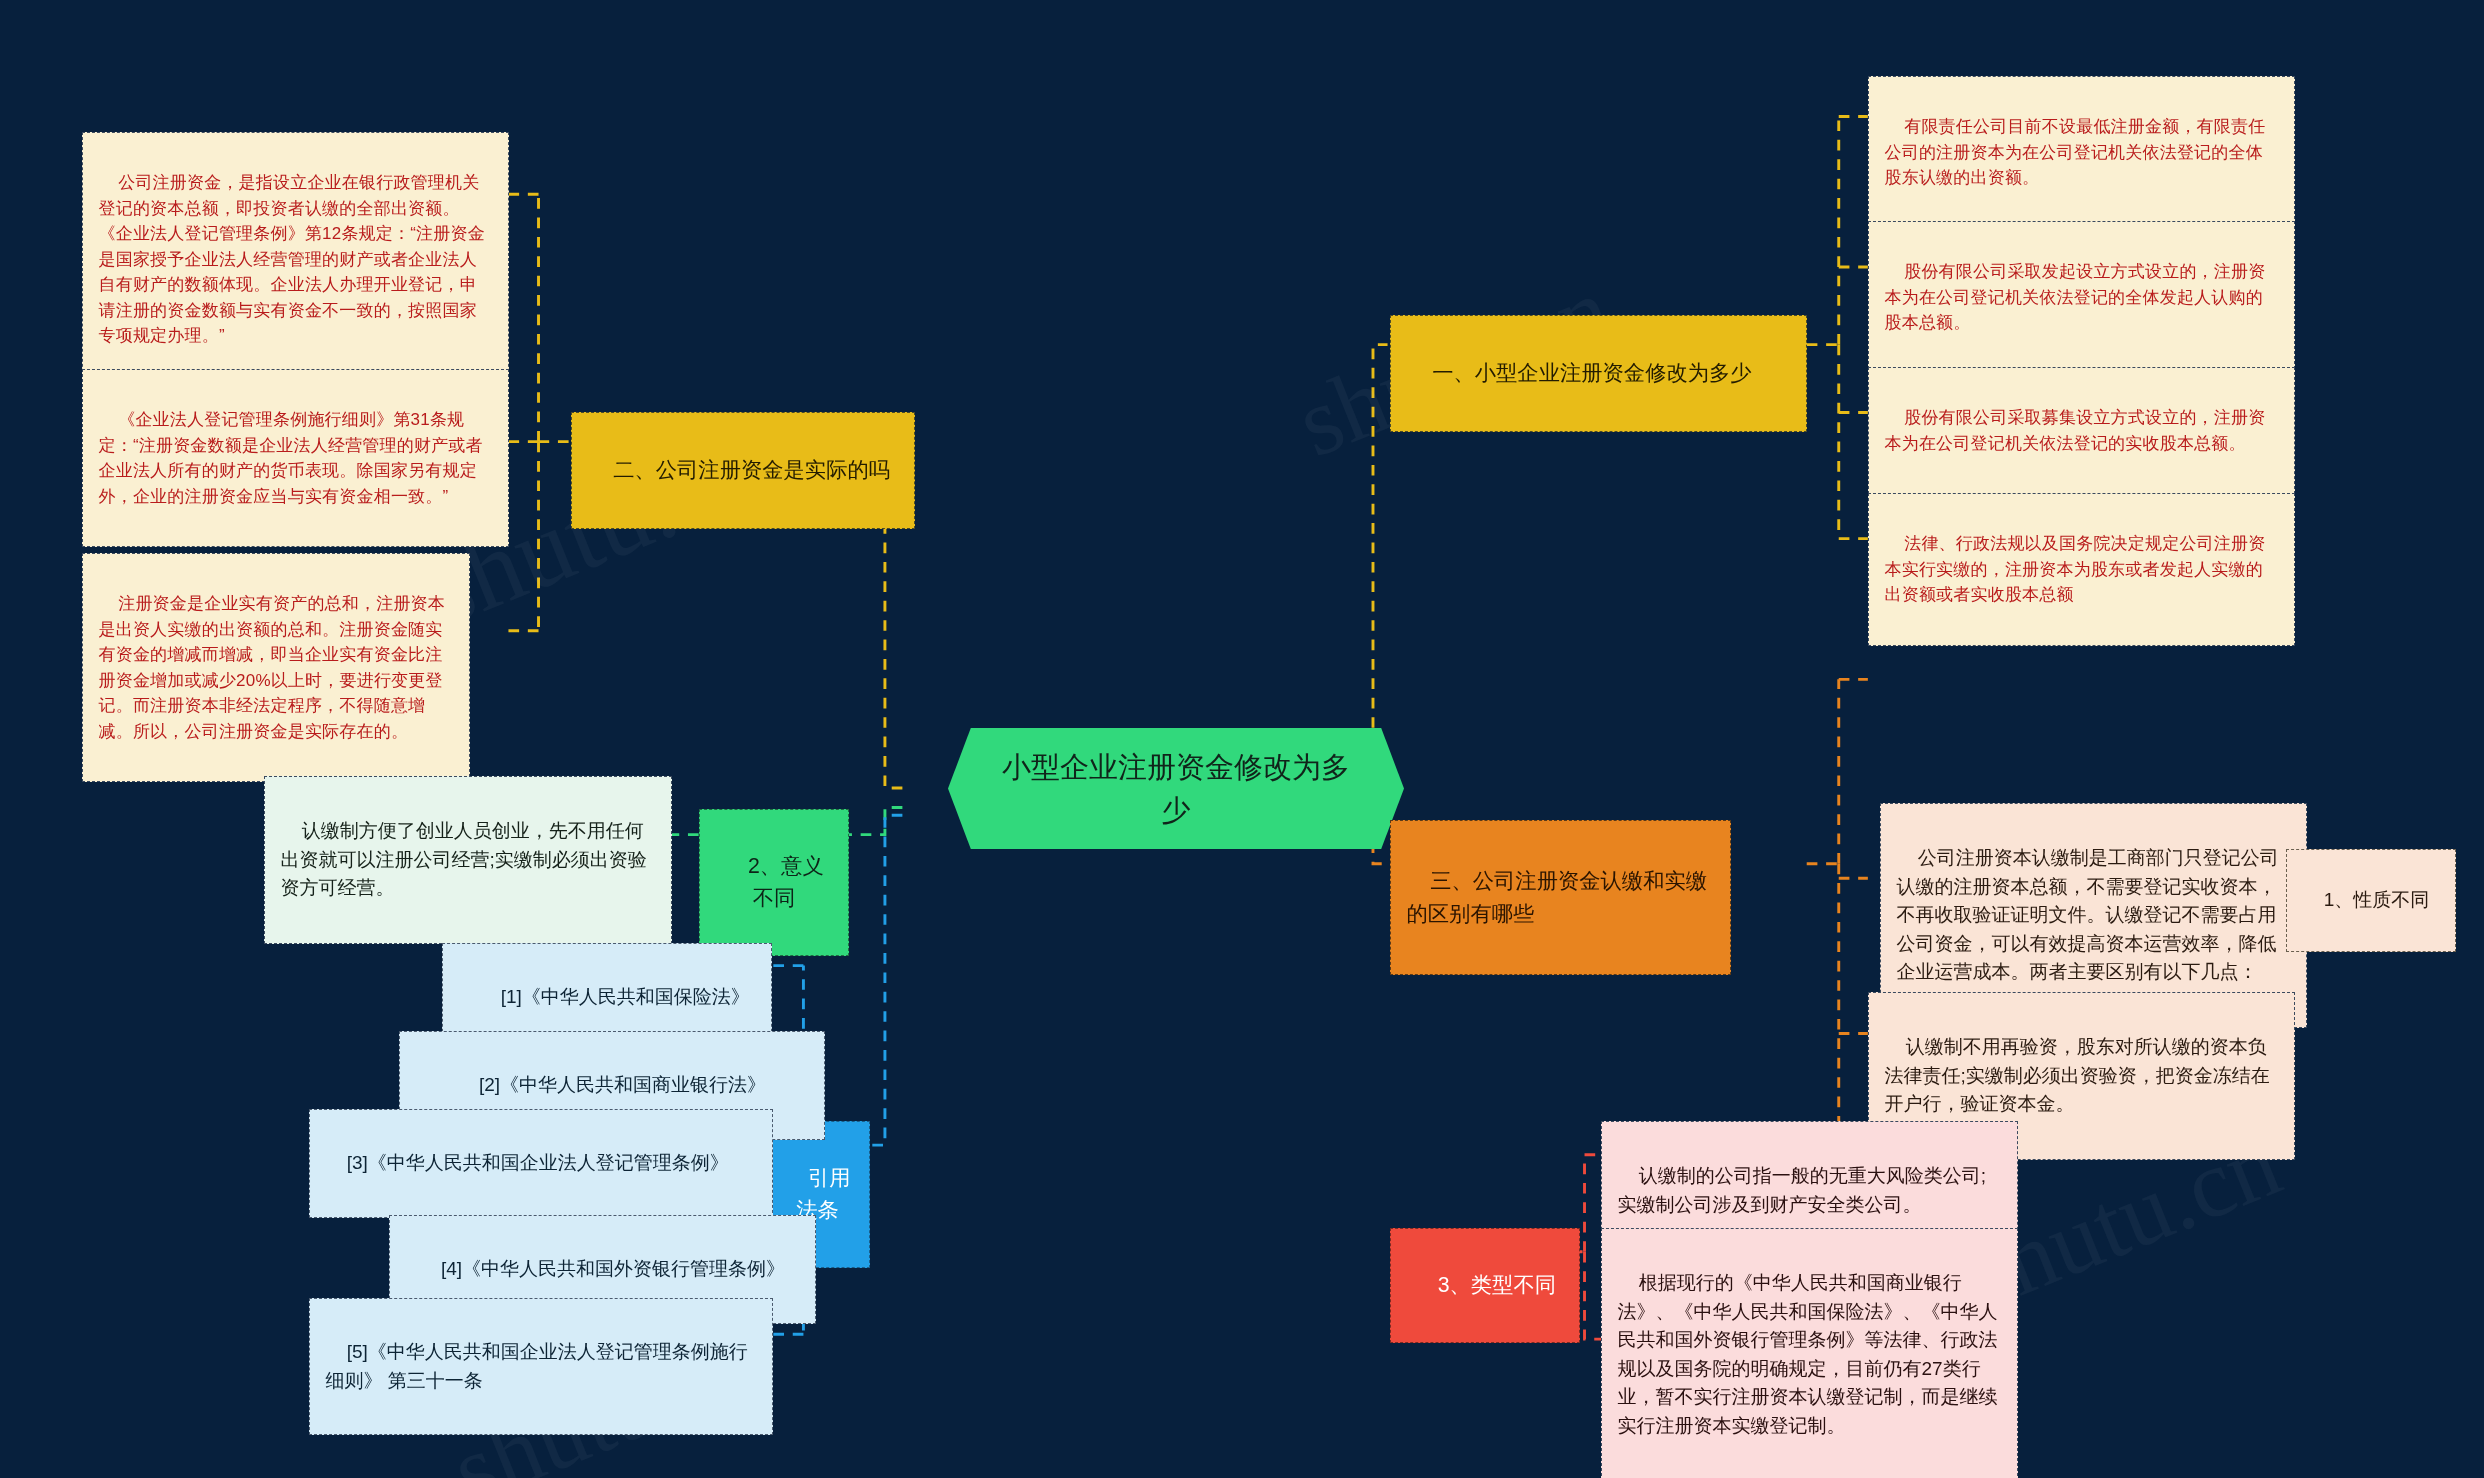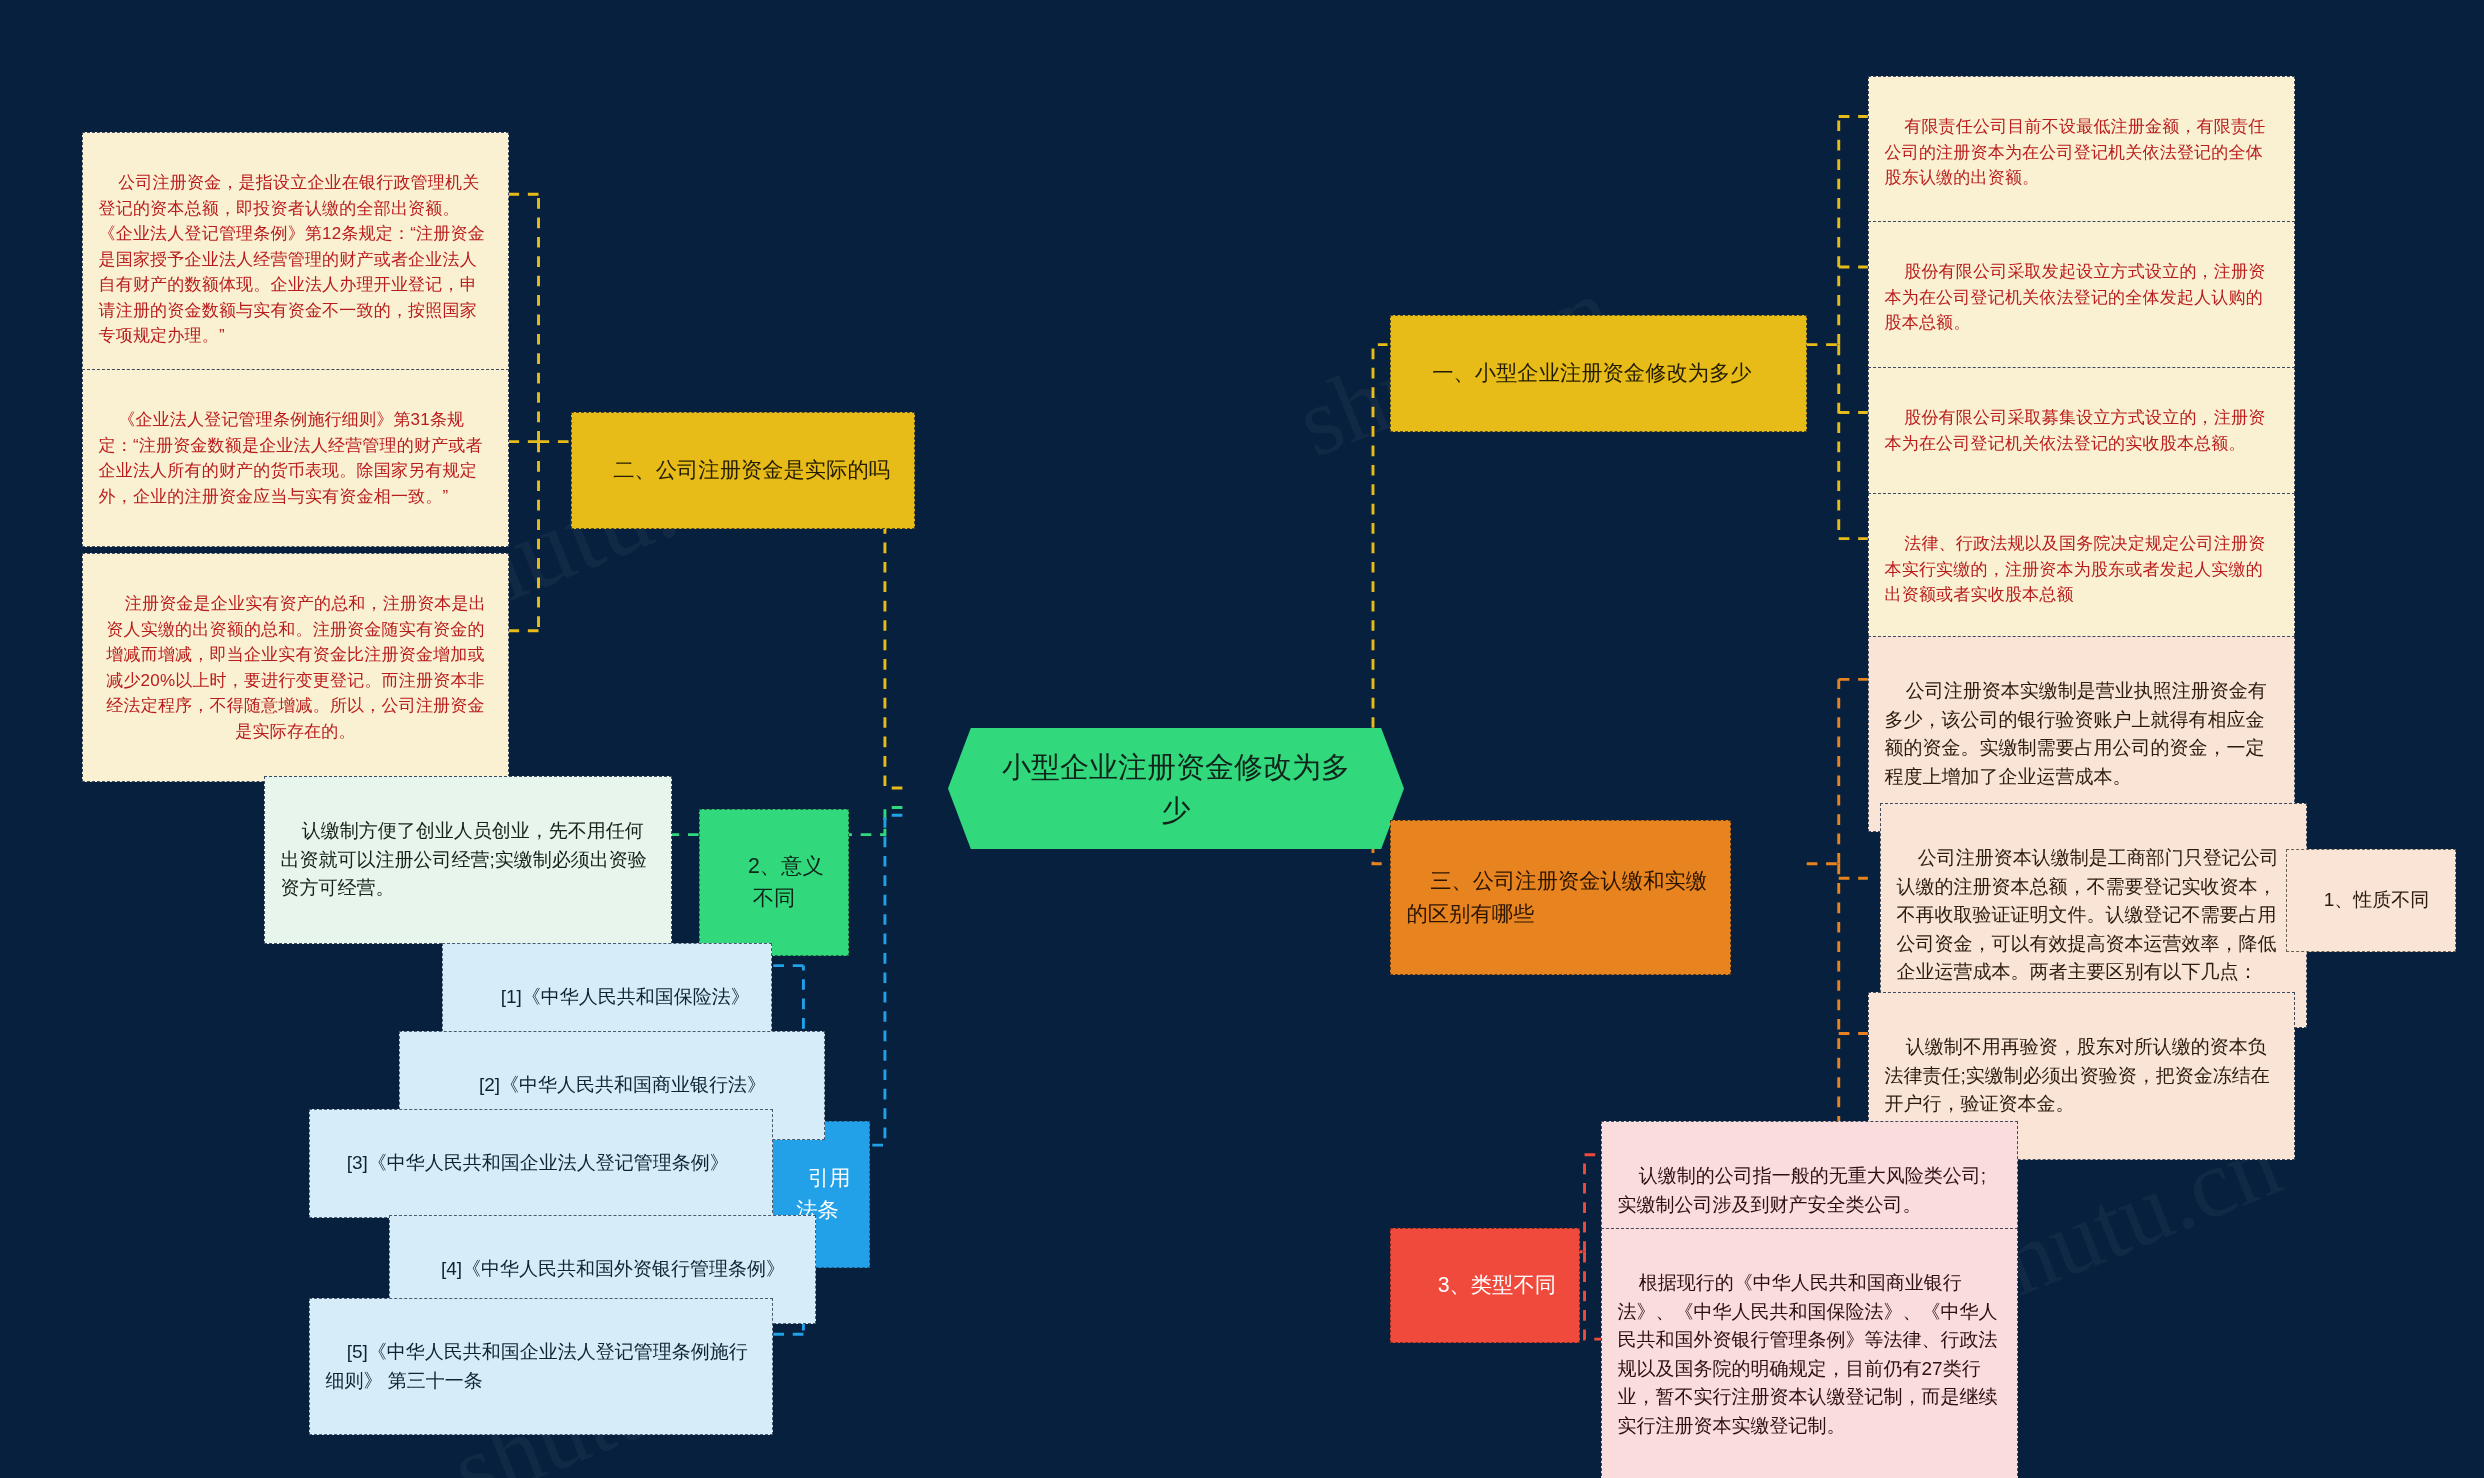--- a/index.html
+++ b/index.html
@@ -224,38 +224,35 @@
   <div class="node chip-yellow" style="left:571px; top:412px; width:344px;">
     <span>二、公司注册资金是实际的吗</span>
   </div>
 
   <div class="node card-cream" style="left:82px; top:132px; width:427px;">
     <span>公司注册资金，是指设立企业在银行政管理机关登记的资本总额，即投资者认缴的全部出资额。《企业法人登记管理条例》第12条规定：“注册资金是国家授予企业法人经营管理的财产或者企业法人自有财产的数额体现。企业法人办理开业登记，申请注册的资金数额与实有资金不一致的，按照国家专项规定办理。”</span>
   </div>
   <div class="node card-cream" style="left:82px; top:369px; width:427px;">
     <span>《企业法人登记管理条例施行细则》第31条规定：“注册资金数额是企业法人经营管理的财产或者企业法人所有的财产的货币表现。除国家另有规定外，企业的注册资金应当与实有资金相一致。”</span>
   </div>
-  <div class="node card-cream" style="left:82px; top:553px; width:427px;text-align:center;">
+  <div class="node card-cream" style="left:82px; top:553px; width:388px;">
     <span>注册资金是企业实有资产的总和，注册资本是出资人实缴的出资额的总和。注册资金随实有资金的增减而增减，即当企业实有资金比注册资金增加或减少20%以上时，要进行变更登记。而注册资本非经法定程序，不得随意增减。所以，公司注册资金是实际存在的。</span>
   </div>
 
   <div class="node chip-green" style="left:699px; top:809px; width:150px; text-align:center;">
     <span>2、意义不同</span>
   </div>
   <div class="node card-mint" style="left:264px; top:776px; width:408px;">
     <span>认缴制方便了创业人员创业，先不用任何出资就可以注册公司经营;实缴制必须出资验资方可经营。</span>
   </div>
 
   <div class="node chip-orange" style="left:1390px; top:820px; width:341px;">
     <span>三、公司注册资金认缴和实缴的区别有哪些</span>
   </div>
 
-  <div class="node card-peach" style="left:1868px; top:636px; width:427px;">
-    <span>公司注册资本实缴制是营业执照注册资金有多少，该公司的银行验资账户上就得有相应金额的资金。实缴制需要占用公司的资金，一定程度上增加了企业运营成本。</span>
-  </div>
   <div class="node card-peach" style="left:1868px; top:803px; width:427px;margin-left:12px;">
     <span>公司注册资本认缴制是工商部门只登记公司认缴的注册资本总额，不需要登记实收资本，不再收取验证证明文件。认缴登记不需要占用公司资金，可以有效提高资本运营效率，降低企业运营成本。两者主要区别有以下几点：</span>
   </div>
   <div class="node card-peach" style="left:1868px; top:992px; width:427px;">
     <span>认缴制不用再验资，股东对所认缴的资本负法律责任;实缴制必须出资验资，把资金冻结在开户行，验证资本金。</span>
   </div>
 
   <div class="node chip-peach-sm" style="left:2286px; top:849px; width:170px;">
     <span>1、性质不同</span>
   </div>

